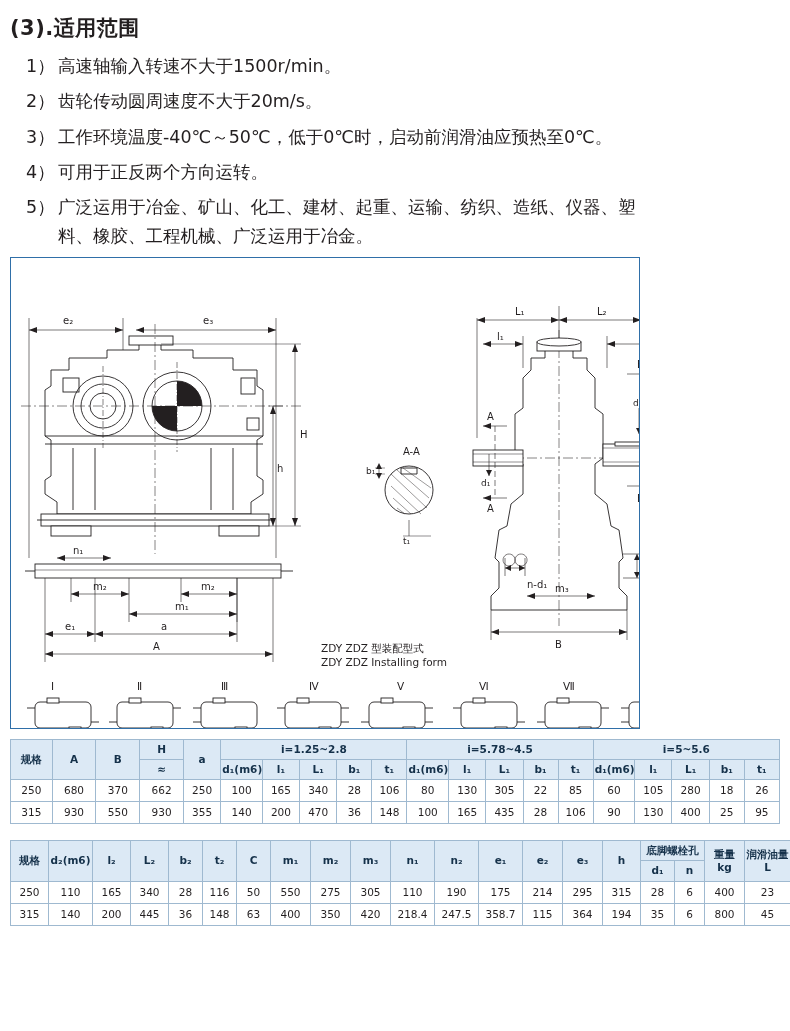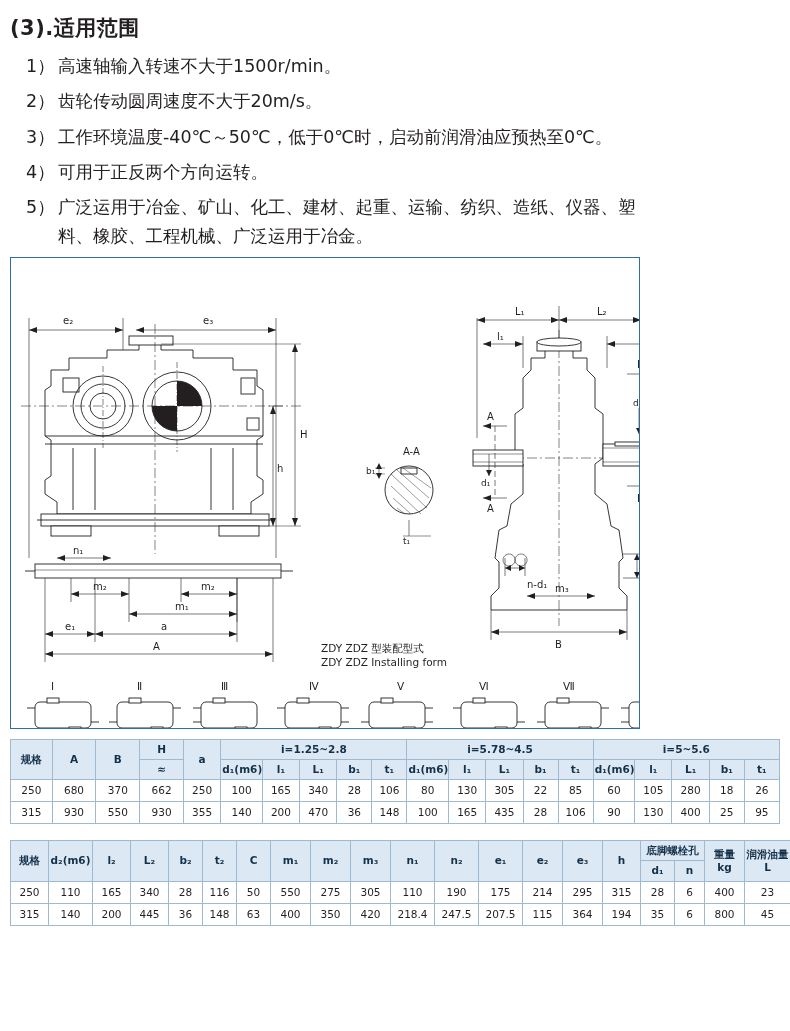--- a/index.html
+++ b/index.html
@@ -656,21 +656,21 @@
           <td>200</td>
           <td>445</td>
           <td>36</td>
           <td>148</td>
           <td>63</td>
           <td>400</td>
           <td>350</td>
           <td>420</td>
           <td>218.4</td>
           <td>247.5</td>
-          <td>207.5</td>
+          <td>358.7</td>
           <td>115</td>
           <td>364</td>
           <td>194</td>
           <td>35</td>
           <td>6</td>
           <td>800</td>
           <td>45</td>
         </tr>
       </tbody>
     </table>

